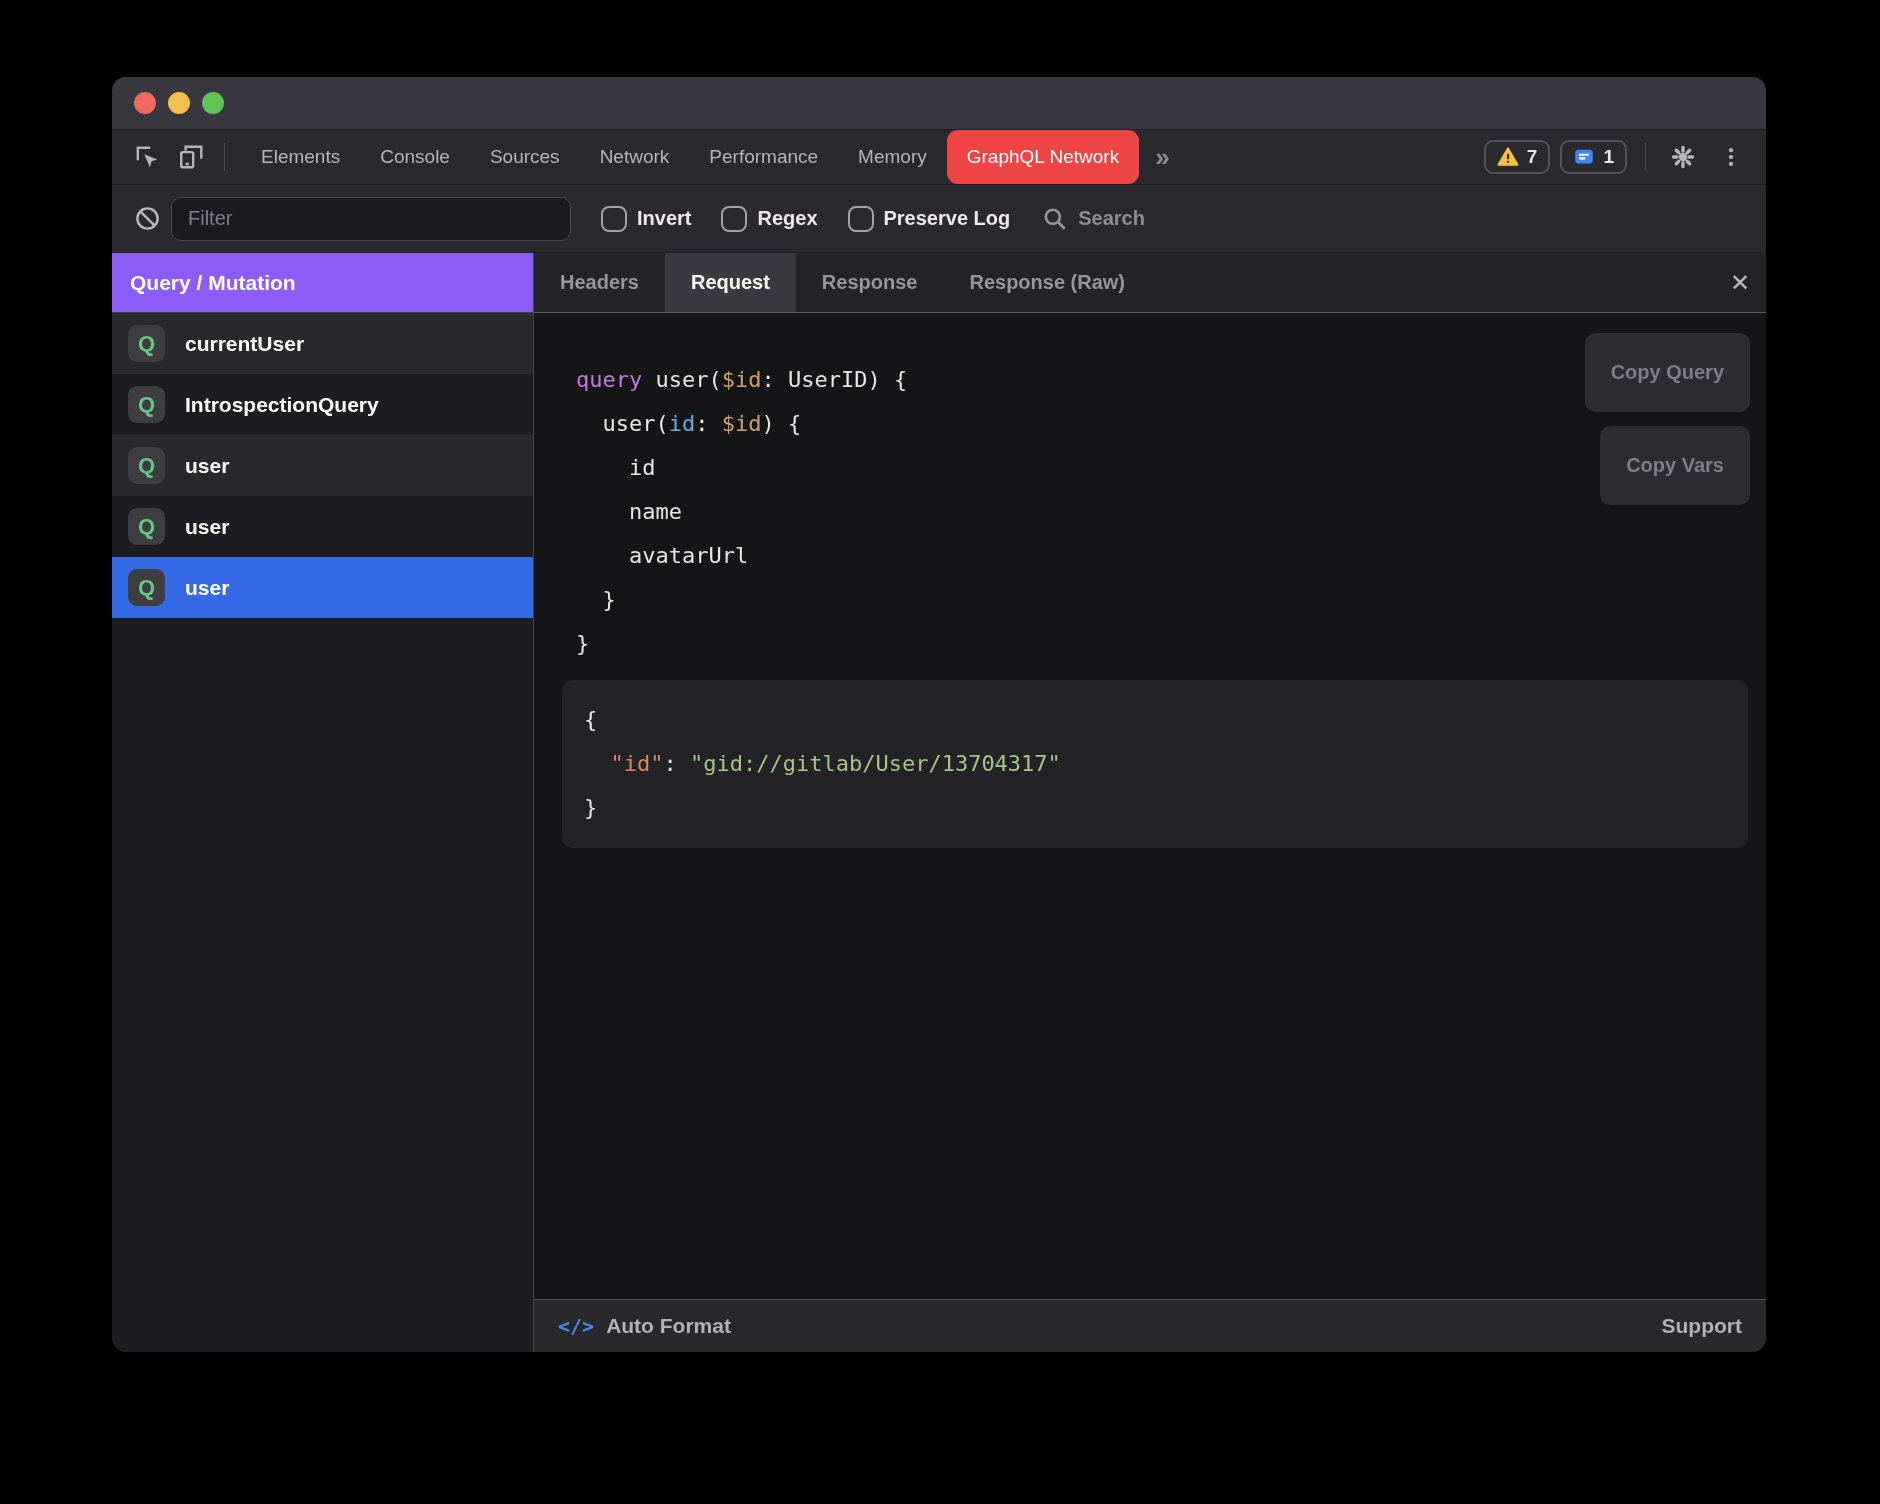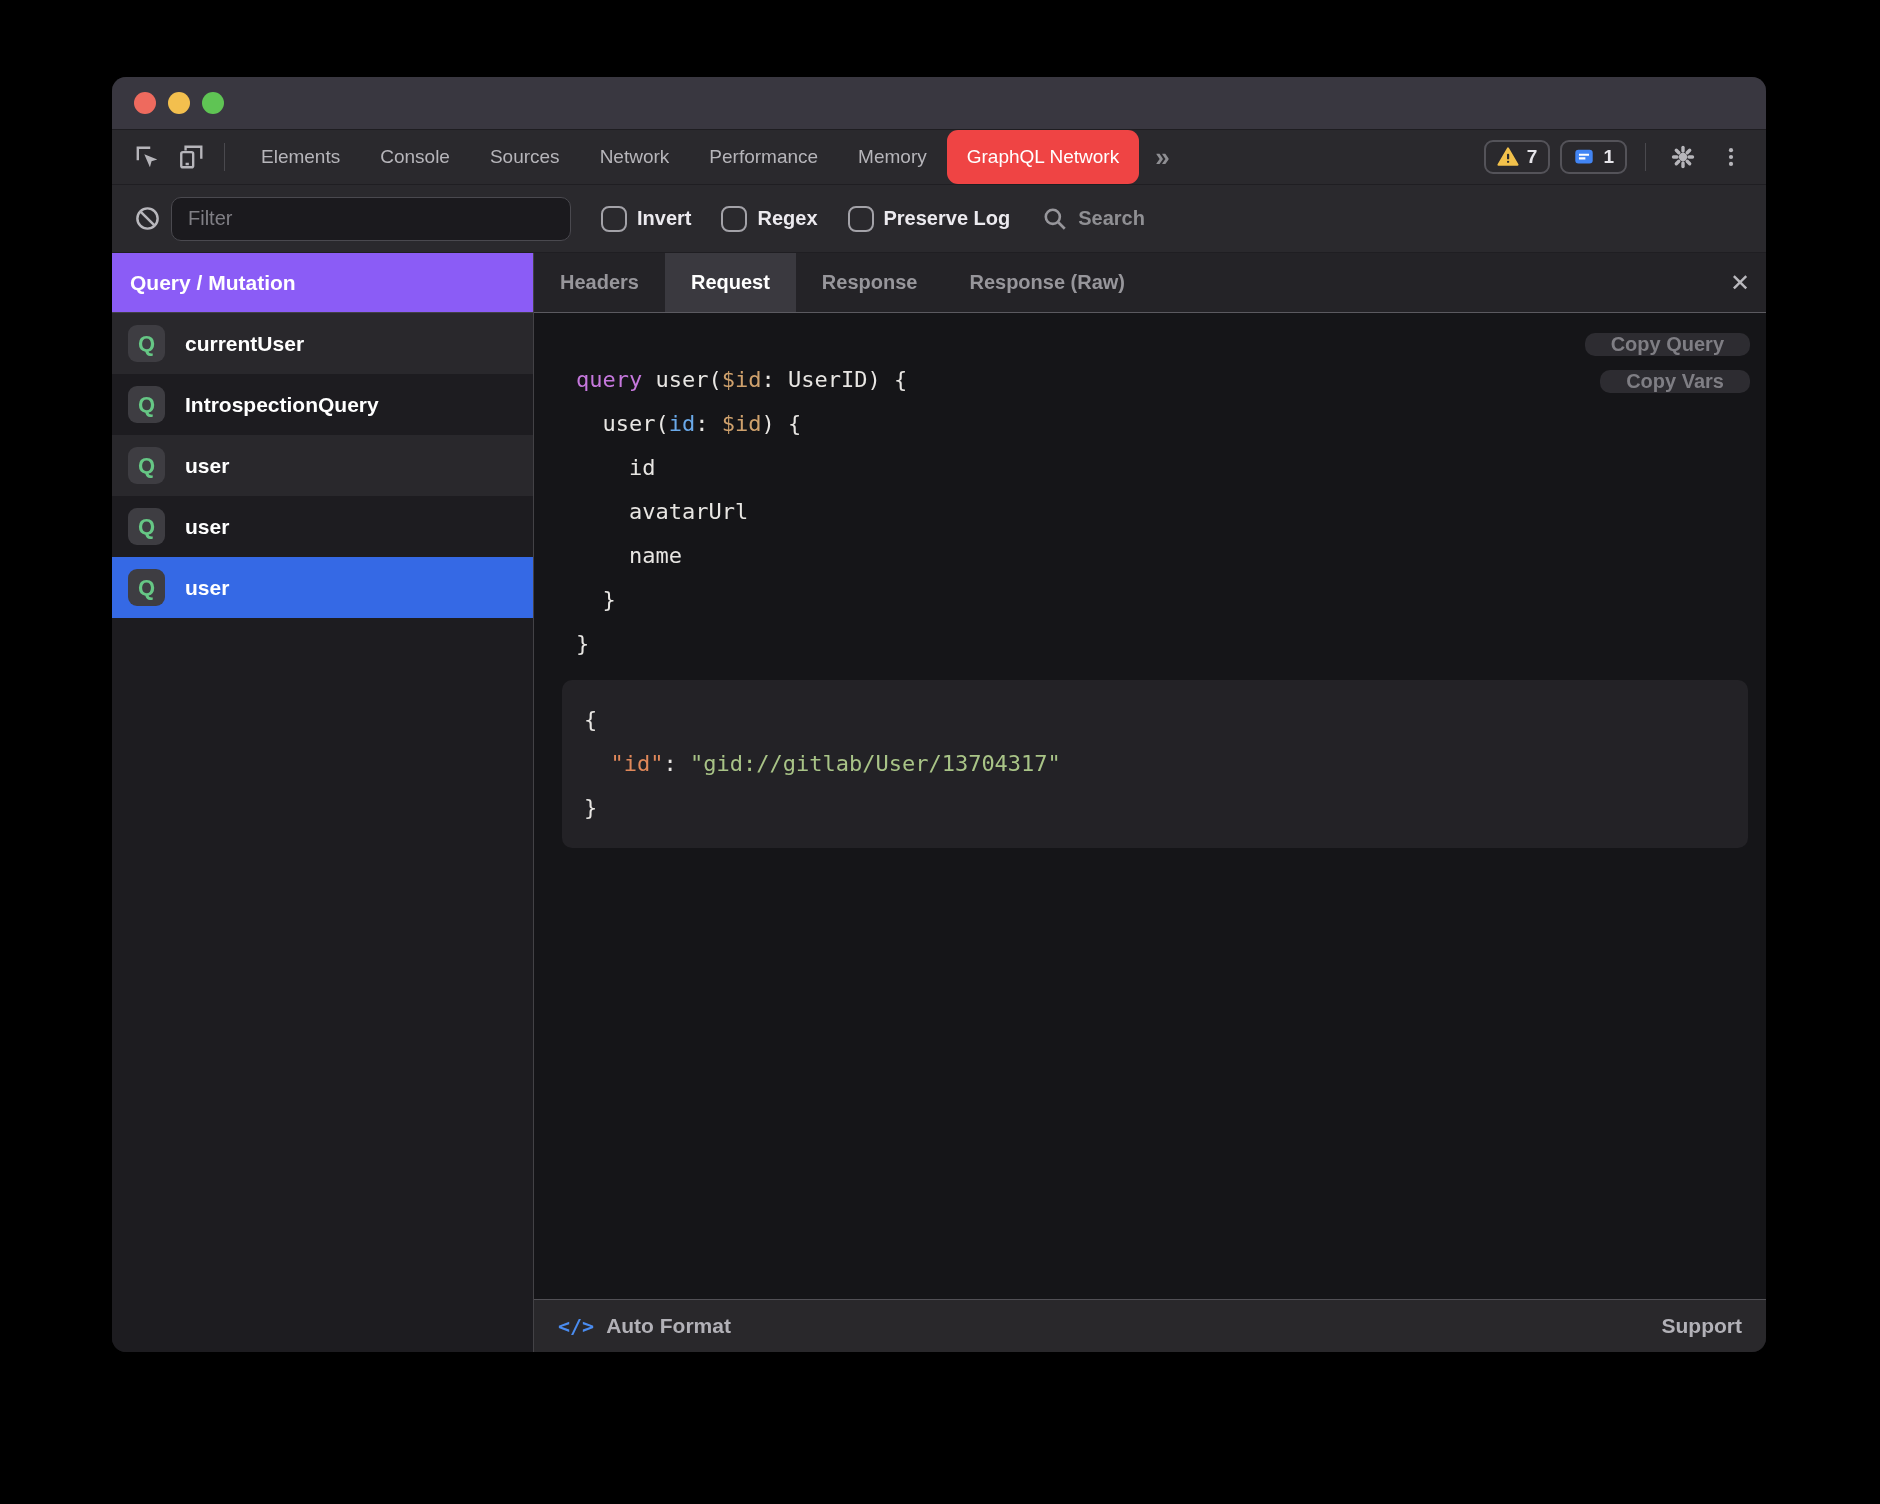--- a/index.html
+++ b/index.html
@@ -75,21 +75,21 @@
   .subtab.selected { background:#3a393f; color:#fff; font-weight:bold; }
   .close-x { position:absolute; right:16px; top:0; bottom:0; display:flex; align-items:center;
              color:#b9b8bd; font-size:24px; cursor:default; }
 
   .code-area { flex:1; position:relative; background:#151518; overflow:hidden; }
   .code-pre { padding:45px 0 0 42px; font-family:"DejaVu Sans Mono", monospace;
               font-size:22px; }
   .code-line { white-space:pre; height:44px; line-height:44px; }
   .copy-btns { position:absolute; top:20px; right:16px; display:flex; flex-direction:column;
                align-items:flex-end; gap:14px; }
-  .copy-btn { background:#2d2c31; border:none; border-radius:10px; padding:0 26px;
+  .copy-btn { background:#2d2c31; border:none; border-radius:10px; padding:28px 26px;
               color:#7f7e84; font-size:20px; font-weight:bold;
               font-family:"Liberation Sans", sans-serif; cursor:default; }
   .vars-box { margin:14px 18px 0 28px; background:#232226; border-radius:10px;
               padding:18px 0 18px 22px; font-family:"DejaVu Sans Mono", monospace; font-size:22px; }
 
   .footer { height:53px; flex:0 0 auto; background:#29282b; border-top:1px solid #515055;
             display:flex; align-items:center; padding:0 24px; }
   .footer-left { display:flex; align-items:center; gap:12px; }
   .code-glyph { color:#4a8cf0; font-size:20px; font-weight:bold;
                 font-family:"DejaVu Sans Mono", monospace; }
@@ -247,22 +247,22 @@
         <div class="subtab">Response</div>
         <div class="subtab">Response (Raw)</div>
         <div class="close-x">✕</div>
       </div>
 
       <div class="code-area">
         <div class="code-pre">
             <div class="code-line"><span style="color: rgb(198, 120, 221);">query</span><span style="color: rgb(232, 230, 227);"> user(</span><span style="color: rgb(207, 161, 108);">$id</span><span style="color: rgb(232, 230, 227);">: UserID) {</span></div>
             <div class="code-line"><span style="color: rgb(232, 230, 227);">  user(</span><span style="color: rgb(106, 169, 233);">id</span><span style="color: rgb(232, 230, 227);">: </span><span style="color: rgb(207, 161, 108);">$id</span><span style="color: rgb(232, 230, 227);">) {</span></div>
             <div class="code-line"><span style="color: rgb(232, 230, 227);">    id</span></div>
+            <div class="code-line"><span style="color: rgb(232, 230, 227);">    name</span></div>
             <div class="code-line"><span style="color: rgb(232, 230, 227);">    avatarUrl</span></div>
-            <div class="code-line"><span style="color: rgb(232, 230, 227);">    name</span></div>
             <div class="code-line"><span style="color: rgb(232, 230, 227);">  }</span></div>
             <div class="code-line"><span style="color: rgb(232, 230, 227);">}</span></div>
           </div>
         <div class="vars-box">
             <div class="code-line"><span style="color: rgb(232, 230, 227);">{</span></div>
             <div class="code-line"><span style="color: rgb(232, 230, 227);">  </span><span style="color: rgb(224, 136, 90);">"id"</span><span style="color: rgb(232, 230, 227);">: </span><span style="color: rgb(169, 196, 135);">"gid://gitlab/User/13704317"</span></div>
             <div class="code-line"><span style="color: rgb(232, 230, 227);">}</span></div>
           </div>
         <div class="copy-btns">
           <button class="copy-btn">Copy Query</button>

